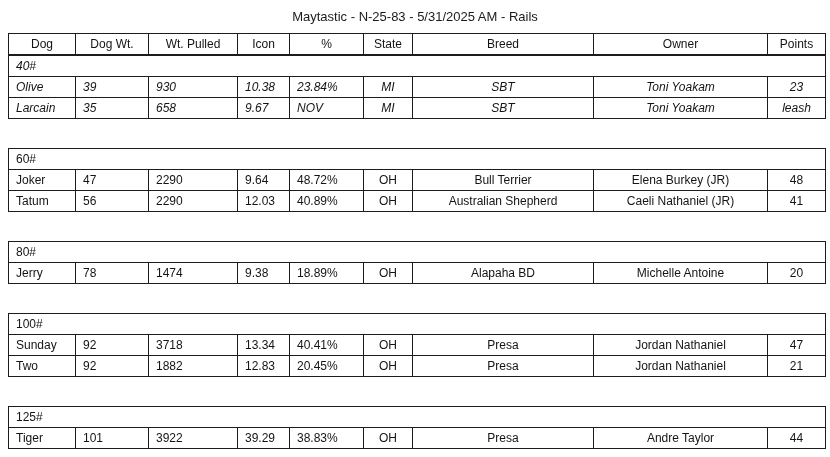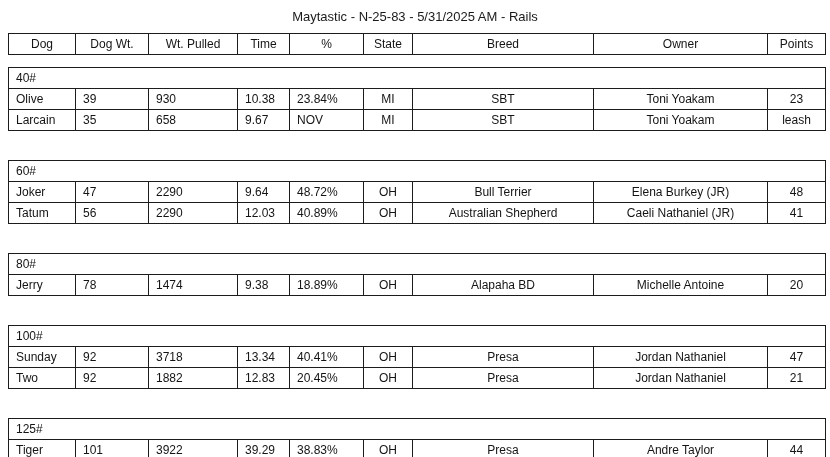--- a/index.html
+++ b/index.html
@@ -52,21 +52,21 @@
   td.align-left   { text-align: left;  padding-left: 5px; }
   td.align-right  { text-align: left; }
   td.align-center { text-align: center; }
   td.section-label {
     text-align: left;
     font-weight: bold;
     font-size: 12.5px;
     padding-left: 6px;
   }
   table.section { margin-top: 29px; }
-  #section-tables table.section:first-child { margin-top: 12px; }
+  #section-tables table.section:first-child { margin-top: 0; font-style: italic; }
 </style>
 </head>
 <body>
 
 <div class="page">
   <div class="title">Maytastic - N-25-83 - 5/31/2025 AM - Rails</div>
 
   <div class="sheet">
     <table class="grid">
       <colgroup>
@@ -78,21 +78,21 @@
           <col style="width: 49px;">
           <col style="width: 181px;">
           <col style="width: 174px;">
           <col style="width: 58px;">
         </colgroup>
       <tbody>
         <tr>
           <th>Dog</th>
           <th>Dog Wt.</th>
           <th>Wt. Pulled</th>
-          <th>Time</th>
+          <th>Icon</th>
           <th>%</th>
           <th>State</th>
           <th>Breed</th>
           <th>Owner</th>
           <th>Points</th>
         </tr>
       </tbody>
     </table>
 
     <div id="section-tables">

